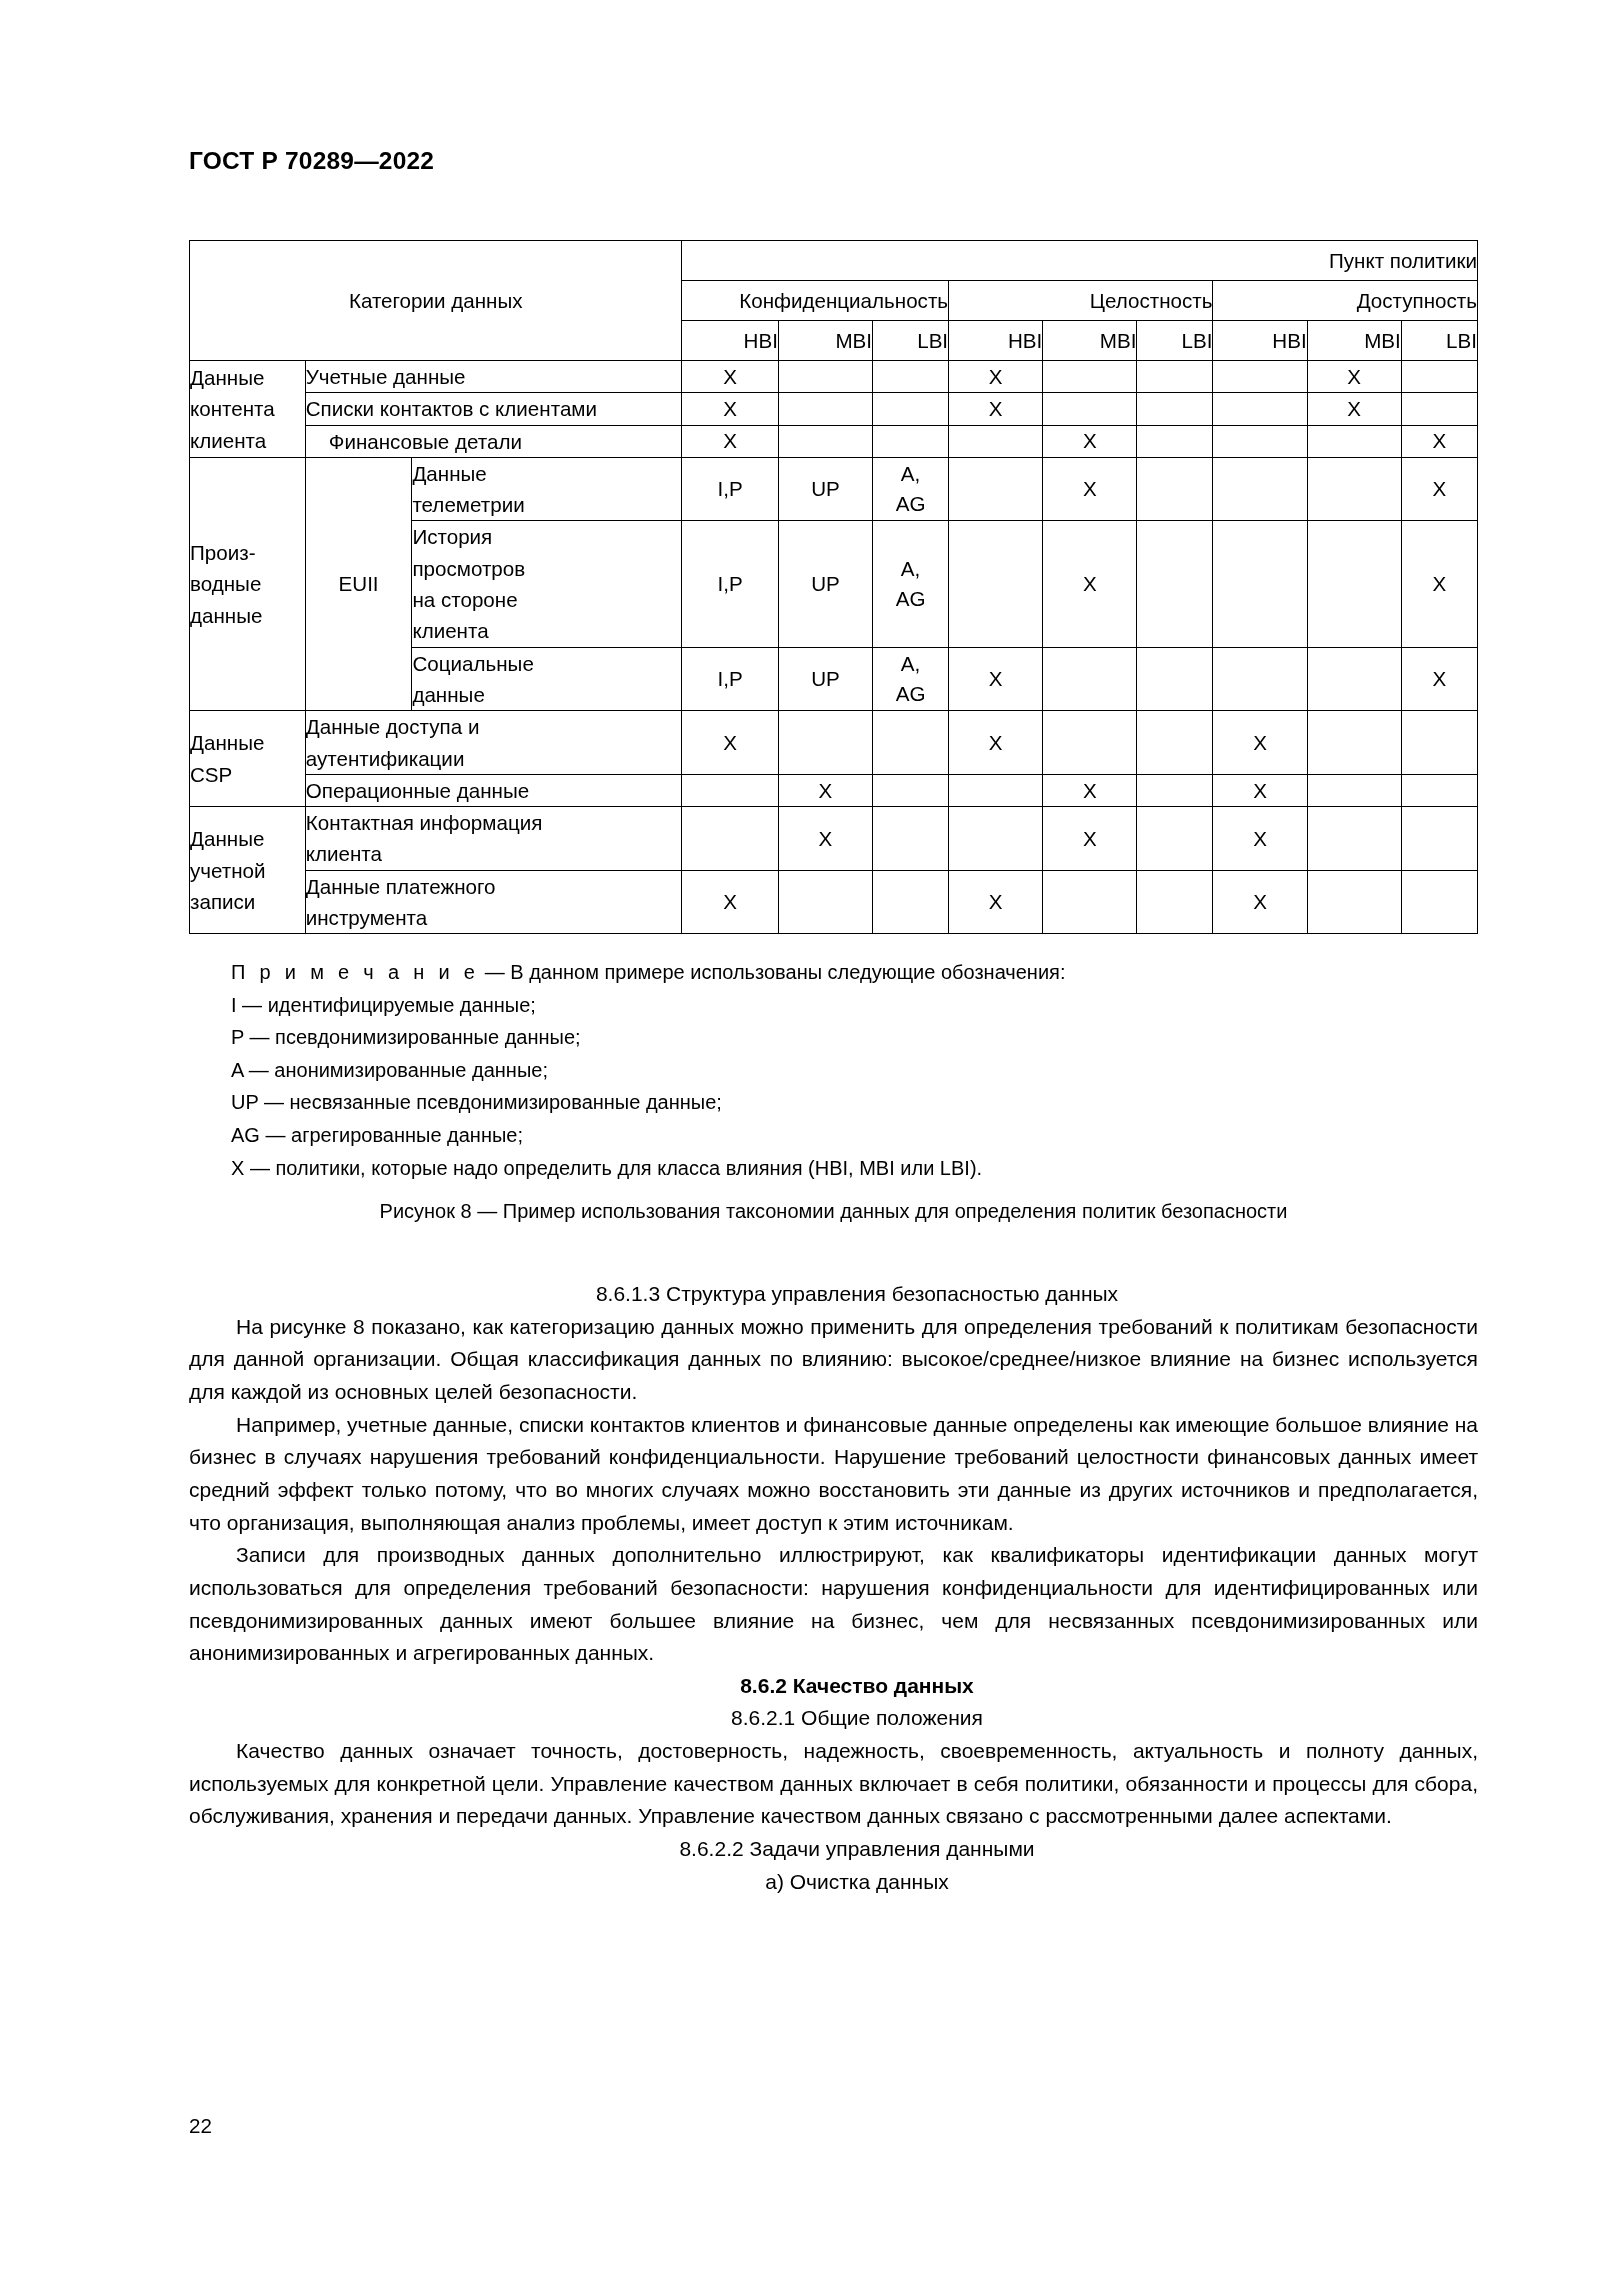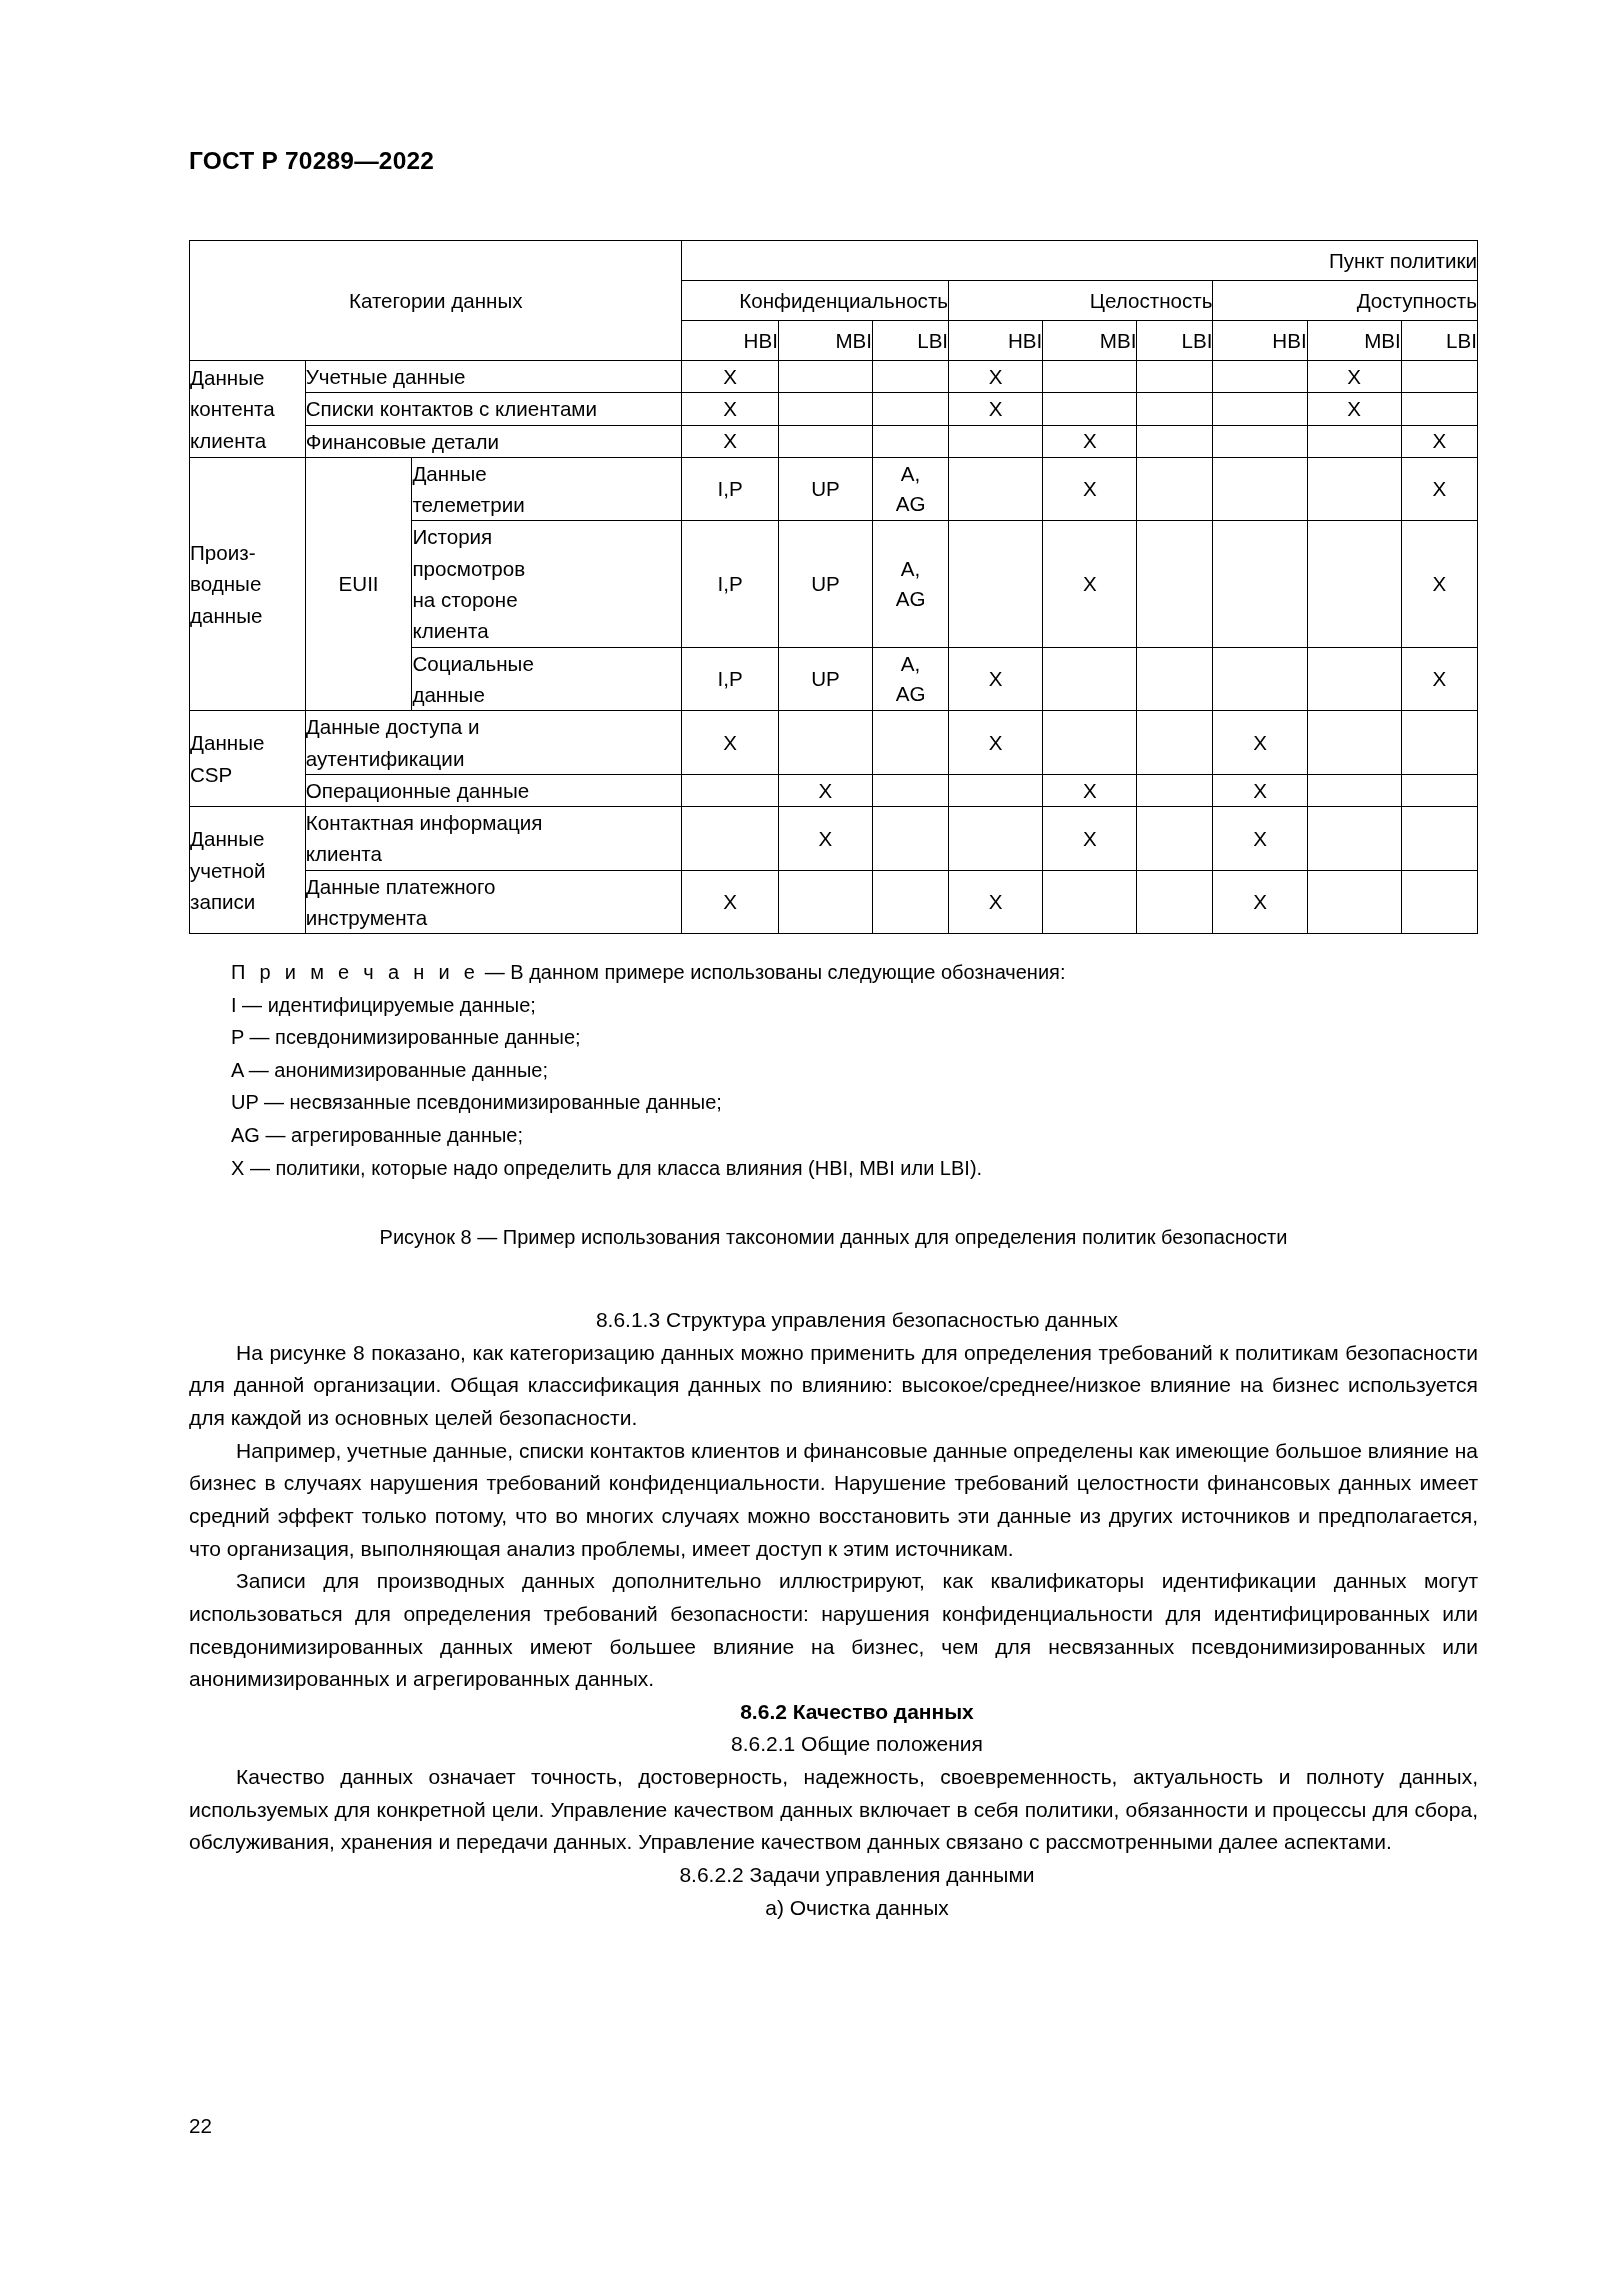--- a/index.html
+++ b/index.html
@@ -95,21 +95,21 @@
     line-height: 1.63;
     padding-left: 42px;
   }
   .note .nt-first { }
   .note .sp {
     letter-spacing: 4.3px;
     text-align: center;
   }
 
   .fig-caption {
-    margin-top: 42px;
+    margin-top: 16px;
     text-align: center;
     font-size: 20px;
   }
 
   
   .body {
     margin-top: 55px;
     font-size: 21px;
     line-height: 1.555;
   }
@@ -204,21 +204,21 @@
             <td class="mark mid" style="white-space: pre-line;"></td>
             <td class="mark mid" style="white-space: pre-line;"></td>
             <td class="mark mid" style="white-space: pre-line;">X</td>
             <td class="mark mid" style="white-space: pre-line;"></td>
             <td class="mark mid" style="white-space: pre-line;"></td>
             <td class="mark mid" style="white-space: pre-line;"></td>
             <td class="mark mid" style="white-space: pre-line;">X</td>
             <td class="mark mid" style="white-space: pre-line;"></td>
           </tr>
           <tr>
-            <td class="lbl one" colspan="2" style="white-space: pre-line;">Финансовые детали</td>
+            <td class="lbl one" colspan="2" style="white-space: pre-line; padding-left: 23px;">Финансовые детали</td>
             <td class="mark mid" style="white-space: pre-line;">X</td>
             <td class="mark mid" style="white-space: pre-line;"></td>
             <td class="mark mid" style="white-space: pre-line;"></td>
             <td class="mark mid" style="white-space: pre-line;"></td>
             <td class="mark mid" style="white-space: pre-line;">X</td>
             <td class="mark mid" style="white-space: pre-line;"></td>
             <td class="mark mid" style="white-space: pre-line;"></td>
             <td class="mark mid" style="white-space: pre-line;"></td>
             <td class="mark mid" style="white-space: pre-line;">X</td>
           </tr>

